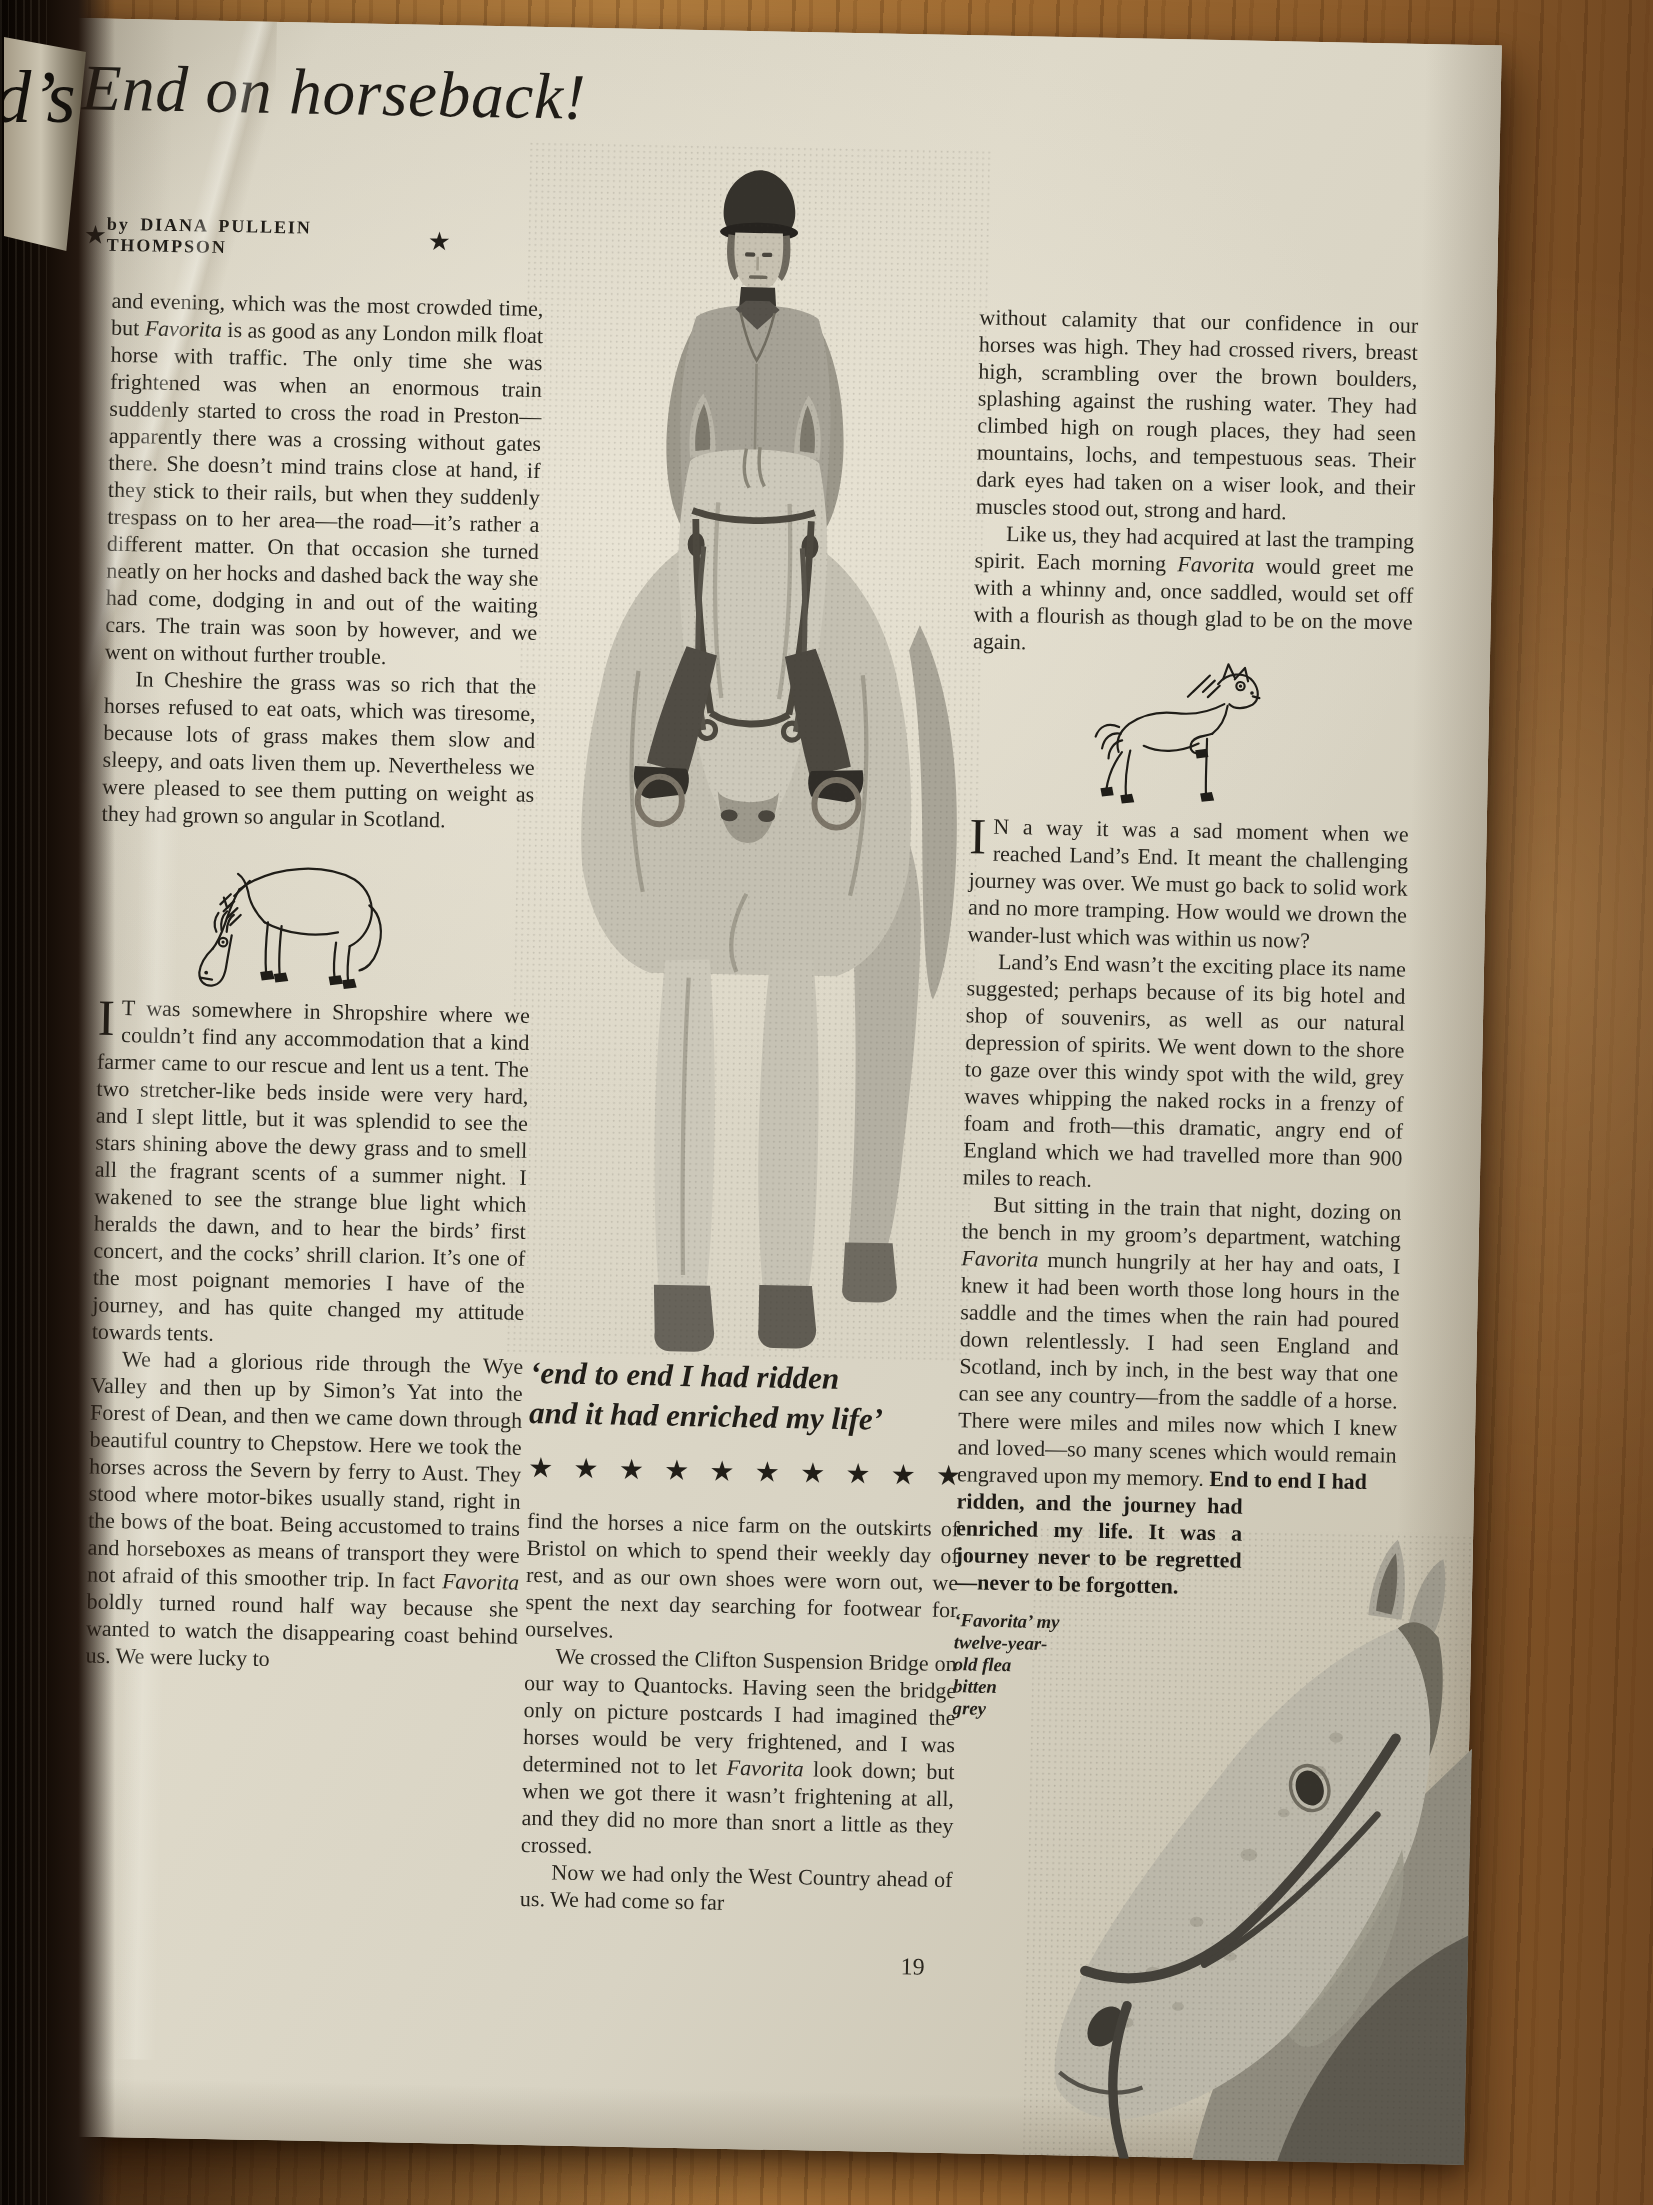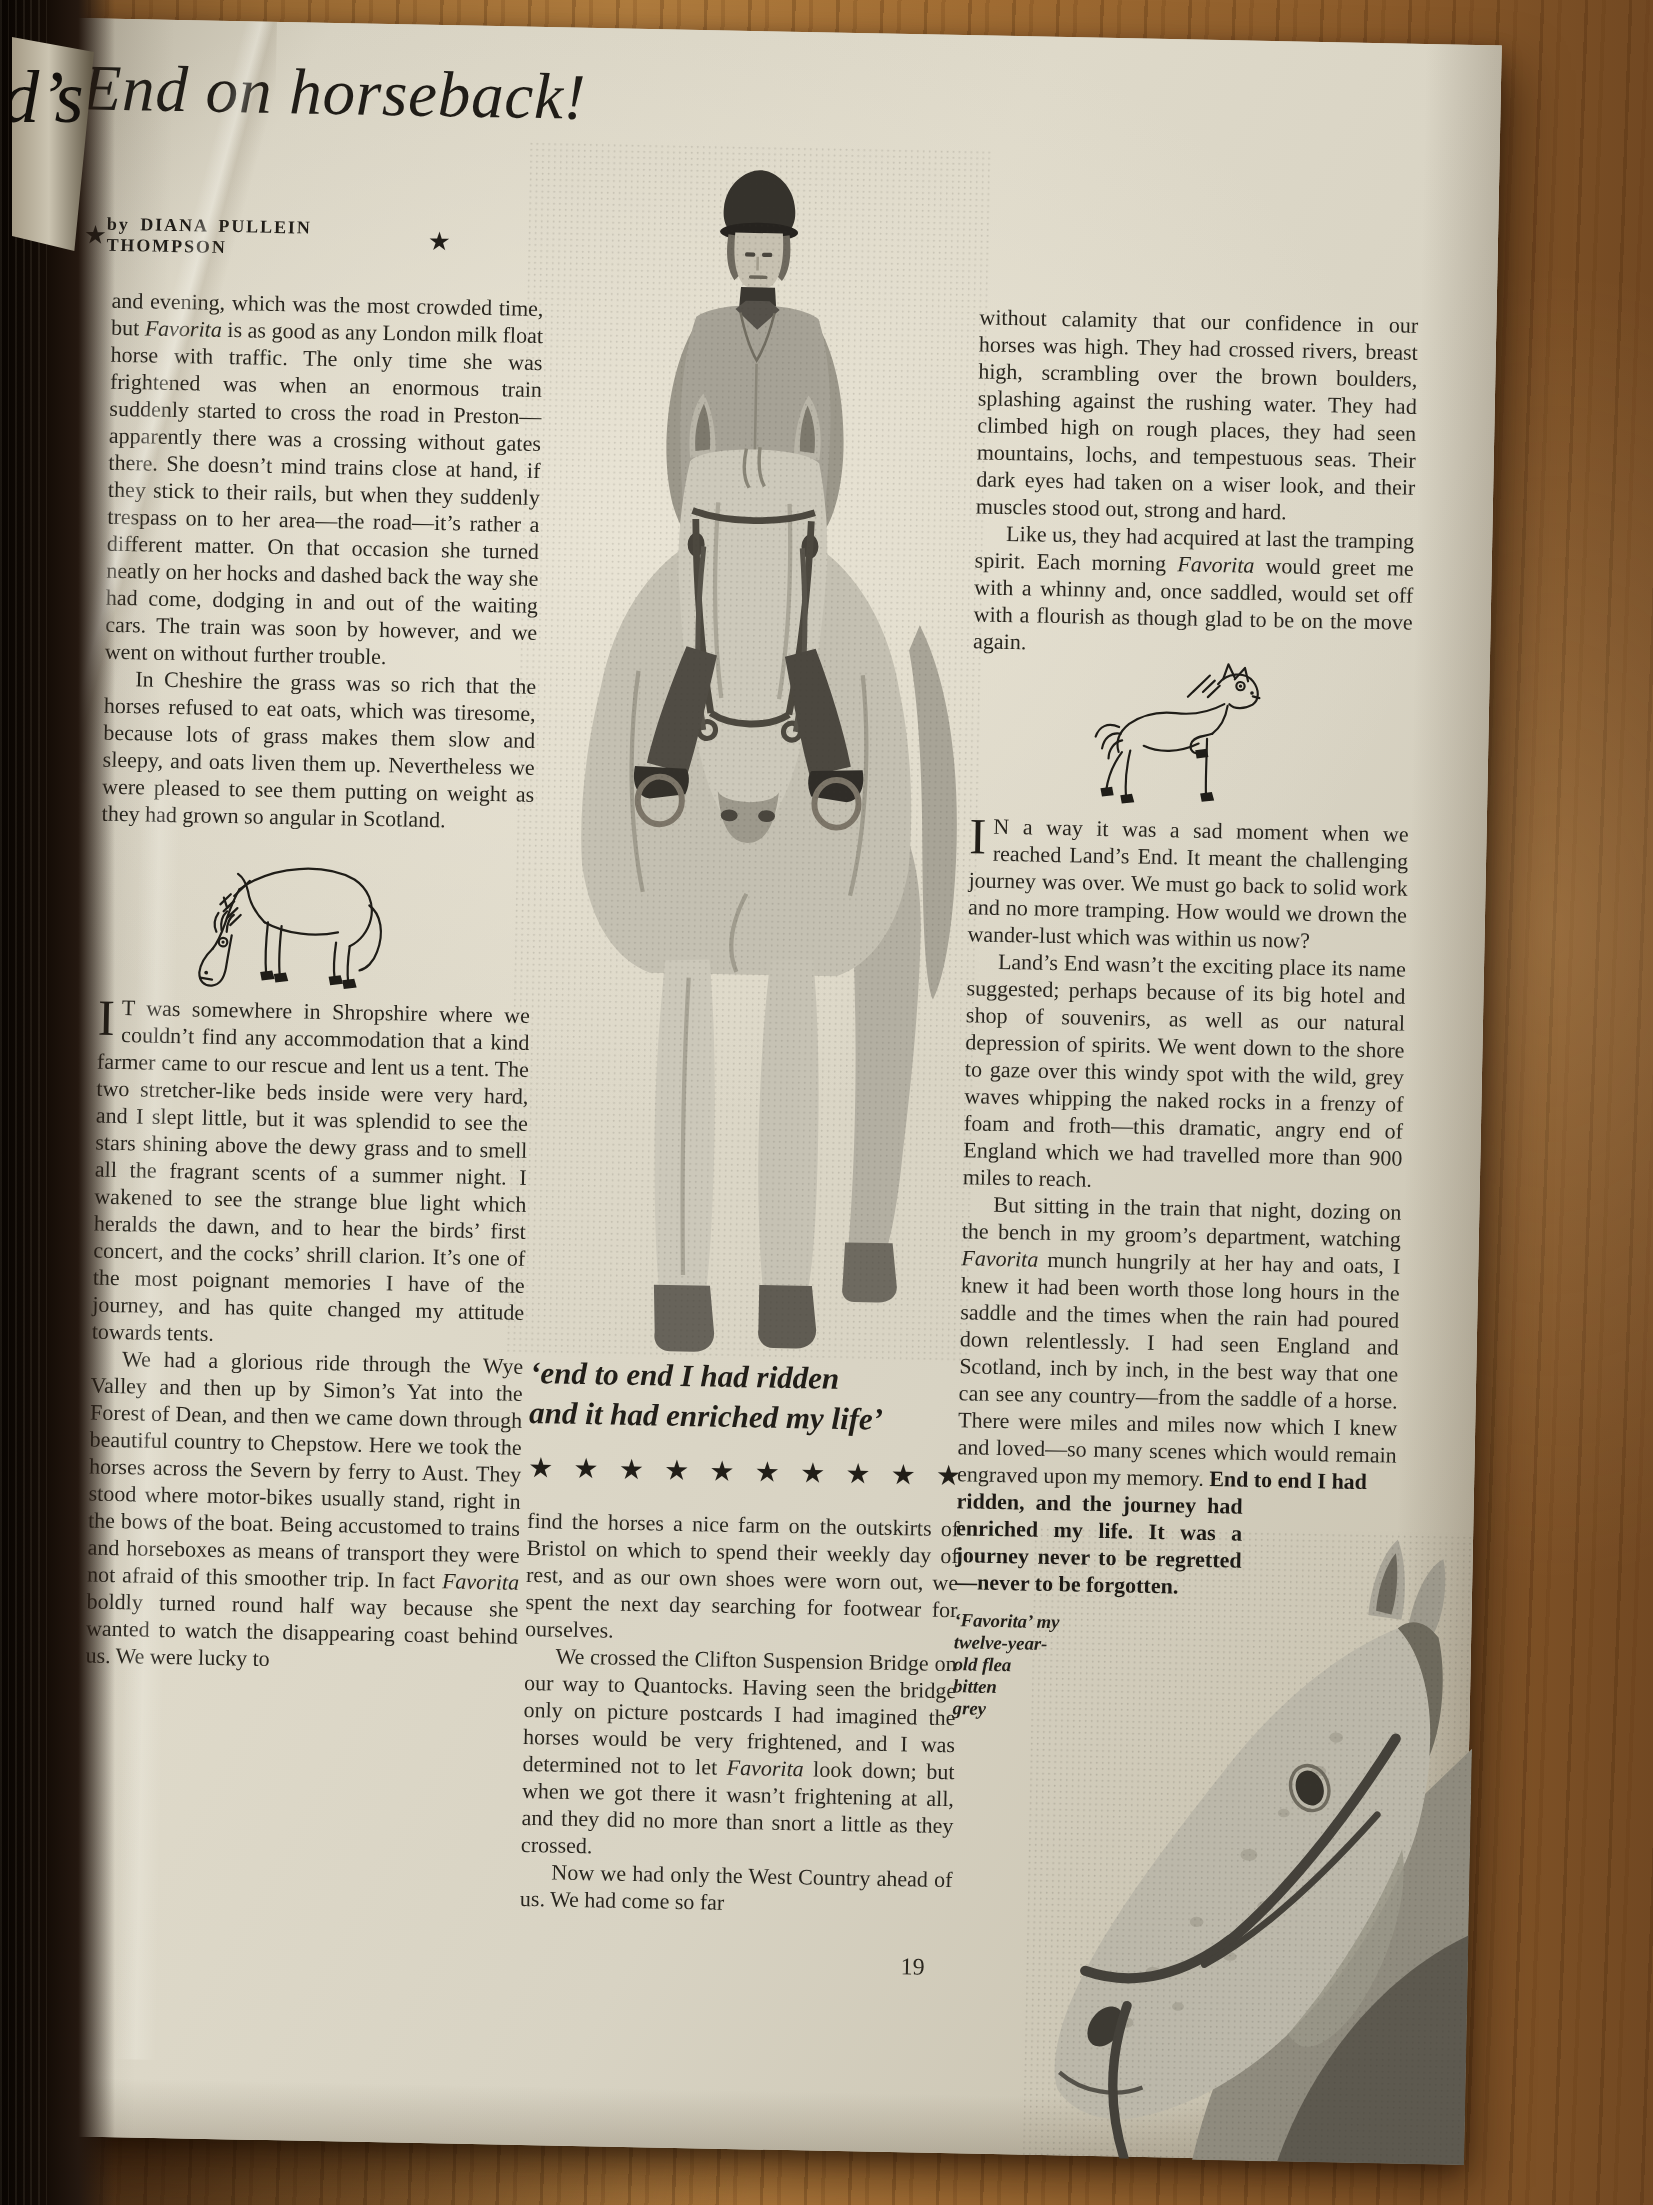--- a/index.html
+++ b/index.html
@@ -30,21 +30,21 @@
   .crease{position:absolute;pointer-events:none;}
   .crease.c1{left:34px;top:0;width:221px;height:765px;
     background:linear-gradient(104deg, rgba(0,0,0,0) 46%, rgba(255,255,248,.3) 50%, rgba(90,75,50,.12) 53%, rgba(0,0,0,0) 58%);}
   .crease.c2{left:102px;top:765px;width:102px;height:1275px;
     background:linear-gradient(90deg, rgba(0,0,0,0) 30%, rgba(255,255,248,.18) 50%, rgba(0,0,0,0) 70%);}
 
   .page-stack{position:absolute;left:0;top:0;width:115px;height:2205px;z-index:6;pointer-events:none;
     background:linear-gradient(90deg,#090502 0%,#140c06 40%,#241810 68%,rgba(36,24,16,0) 100%);}
   .page-stack::after{content:"";position:absolute;left:0;top:0;width:51px;height:100%;
     background:repeating-linear-gradient(90deg, rgba(205,190,160,.09) 0 1.7px, rgba(0,0,0,0) 1.7px 7.6px);}
-  .prev-sliver{position:absolute;left:12px;top:37px;width:82px;height:214px;z-index:7;overflow:hidden;
+  .prev-sliver{position:absolute;left:4px;top:37px;width:82px;height:214px;z-index:7;overflow:hidden;
     background:linear-gradient(90deg,#a59b86,#cbc4b1 45%,#655c4a 96%);
     clip-path:polygon(0 0,100% 7%,76% 100%,0 93%);font-family:Liberation Serif, serif;}
   .prev-sliver .frag{display:block;font-style:italic;font-size:75px;line-height:76px;color:#14110d;margin:22px 0 0 -10.2px;}
 
   .title{position:absolute;left:61px;top:34px;font-size:65px;line-height:71px;font-style:italic;color:#201d18;letter-spacing:0.8px;white-space:nowrap;}
   .byline{position:absolute;left:66px;top:195px;width:367px;display:flex;align-items:center;justify-content:space-between;color:#211e19;}
   .byline .star{font-family:"DejaVu Sans",sans-serif;font-size:25.5px;}
   .byline .who{font-weight:bold;font-size:18px;letter-spacing:1.9px;word-spacing:4.2px;}
 
   .col{position:absolute;text-align:justify;font-size:22px;line-height:27px;color:#29261f;}

